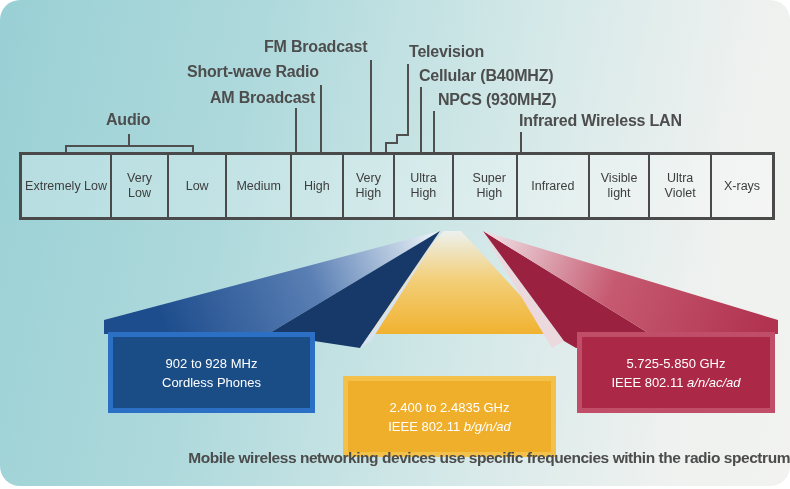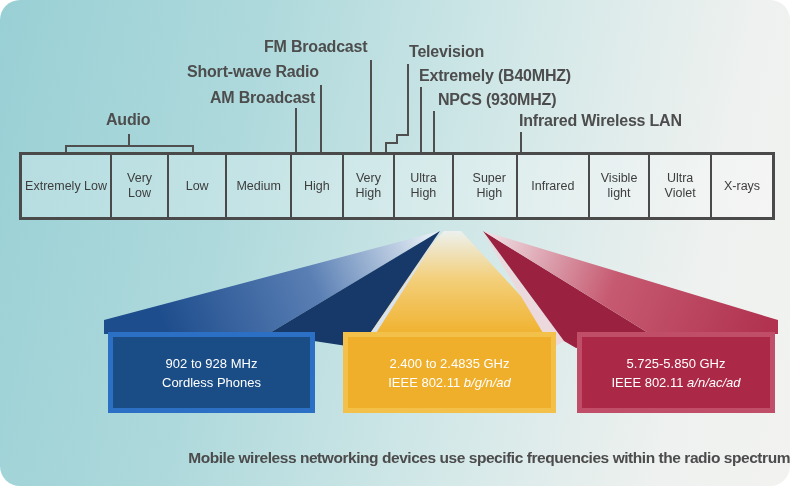--- a/index.html
+++ b/index.html
@@ -26,21 +26,21 @@
   }
   .cell:last-child{border-right:none;}
   
   .fbox{
     position:absolute;top:332px;height:81px;box-sizing:border-box;
     display:flex;flex-direction:column;align-items:center;justify-content:center;
     text-align:center;color:#ffffff;font-size:13px;line-height:19px;
   }
   .fbox .l2 em{font-style:italic;}
   .box-blue{left:108px;width:207px;background:#1a4d85;border:5px solid #2b70c4;}
-  .box-yellow{left:343px;width:213px;background:#efaf2b;border:5px solid #f3c14a;}
+  .box-yellow{left:343px;width:213px;background:#efaf2b;border:5px solid #f3c14a;margin-top:44px;}
   .box-red{left:577px;width:198px;background:#ab2846;border:5px solid #c04e69;}
   
   .caption{
     position:absolute;left:0;top:449px;width:100%;text-align:right;
     font-size:15.5px;font-weight:700;letter-spacing:-0.45px;color:#4c4c4c;
   }
 </style>
 </head>
 <body>
 
@@ -85,21 +85,21 @@
       <line x1="434" y1="111" x2="434" y2="152"></line>
       <line x1="521" y1="132" x2="521" y2="152"></line>
     </g>
   </svg>
 
   <div class="toplabel" style="left:106px;top:110px;">Audio</div>
   <div class="toplabel" style="left:187px;top:88px;margin-left:23px;">AM Broadcast</div>
   <div class="toplabel" style="left:187px;top:62px;">Short-wave Radio</div>
   <div class="toplabel" style="left:264px;top:37px;">FM Broadcast</div>
   <div class="toplabel" style="left:409px;top:42px;">Television</div>
-  <div class="toplabel" style="left:419px;top:66px;">Extremely (B40MHZ)</div>
+  <div class="toplabel" style="left:419px;top:66px;">Cellular (B40MHZ)</div>
   <div class="toplabel" style="left:438px;top:90px;">NPCS (930MHZ)</div>
   <div class="toplabel" style="left:519px;top:111px;">Infrared Wireless LAN</div>
 
   <div class="bar">
     <div class="cell" style="flex:96 0 0;">Extremely Low</div>
     <div class="cell" style="flex:57 0 0;">Very Low</div>
     <div class="cell" style="flex:59 0 0;">Low</div>
     <div class="cell" style="flex:66 0 0;">Medium</div>
     <div class="cell" style="flex:51 0 0;">High</div>
     <div class="cell" style="flex:51 0 0;">Very High</div>

